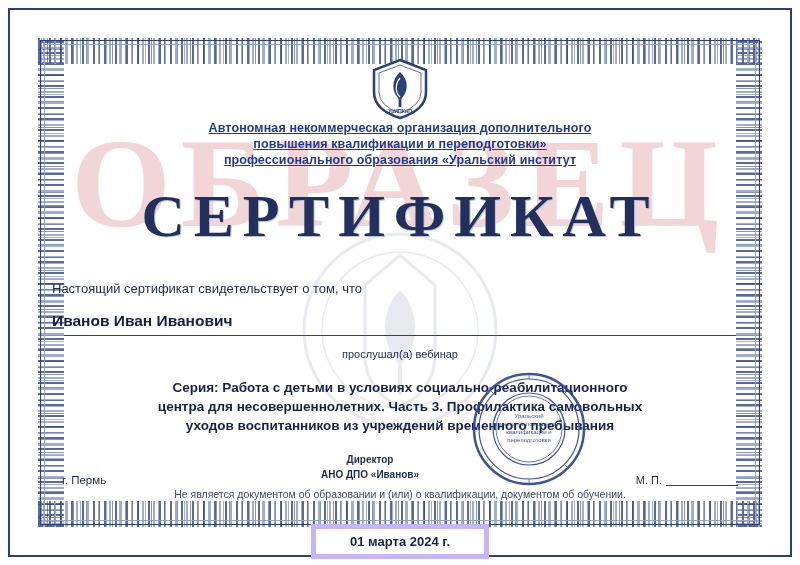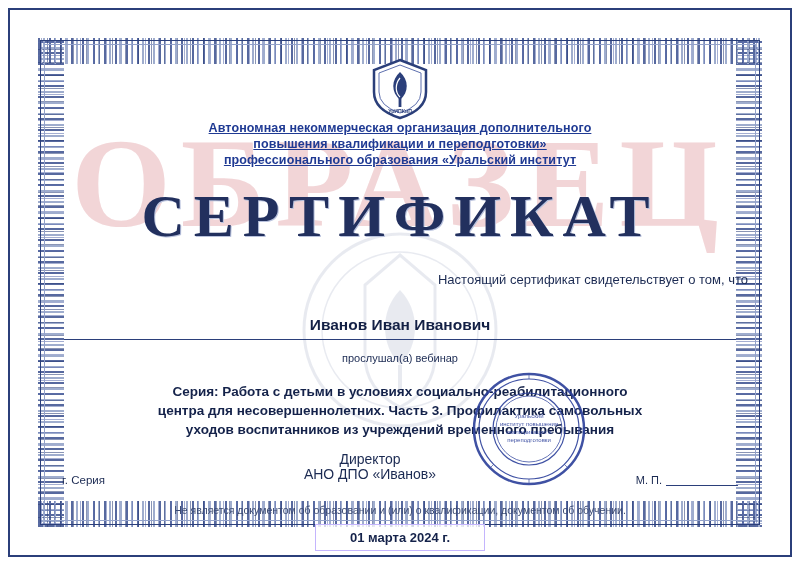--- a/index.html
+++ b/index.html
@@ -170,29 +170,29 @@
     font-family: "Liberation Serif", serif;
     font-weight: bold;
     font-size: 60px;
     letter-spacing: 9px;
     margin-top: 14px;
     margin-bottom: 4px;
     text-shadow: 1px 1px 0 #b9c2dd;
   }
 
   .subtitle {
-    text-align: right;
+    text-align: left;
     color: #1b2a52;
     font-size: 13px;
-    margin-top: 21px;
+    margin-top: 30px;
   }
 
   .name-row {
-    margin-top: 29px;
-    text-align: center;
+    margin-top: 16px;
+    text-align: left;
     position: relative;
   }
   .name-text {
     color: #132045;
     font-weight: bold;
     font-size: 15.5px;
     display: inline-block;
     padding-bottom: 4px;
   }
   .name-rule {
@@ -231,24 +231,25 @@
     top: 22px;
     font-size: 11.5px;
     color: #1b2a52;
   }
   .director {
     position: absolute;
     left: 50%;
     transform: translateX(-50%);
     top: 0;
     text-align: center;
-    font-size: 14px;
+    font-size: 10px;
     color: #1b2a52;
     line-height: 15px;
     margin-left: -30px;
+    font-weight: bold;
   }
   .mp {
     position: absolute;
     right: 10px;
     top: 22px;
     font-size: 11px;
     color: #1b2a52;
     white-space: nowrap;
   }
   .mp-rule {
@@ -257,32 +258,32 @@
     border-bottom: 1px solid #2b3f7a;
     margin-left: 4px;
     vertical-align: bottom;
     height: 11px;
   }
 
   .disclaimer {
     position: absolute;
     left: 0;
     right: 0;
-    top: 452px;
+    top: 436px;
     text-align: center;
     font-size: 10.5px;
     color: #3b4a72;
   }
 
   .date-box {
     position: absolute;
     left: 50%;
     transform: translateX(-50%);
     top: 472px;
-    border: 1px solid #c4b5fd;
+    border: 5px solid #c4b5fd;
     padding: 5px 34px;
     font-size: 13px;
     font-weight: bold;
     color: #14224a;
     background: rgba(255,255,255,0.75);
   }
 
   
   .stamp {
     position: absolute;
@@ -347,21 +348,21 @@
 
     <div class="listened">прослушал(а) вебинар</div>
 
     <div class="course">
       <div>Серия: Работа с детьми в условиях социально-реабилитационного</div>
       <div>центра для несовершеннолетних. Часть 3. Профилактика самовольных</div>
       <div>уходов воспитанников из учреждений временного пребывания</div>
     </div>
 
     <div class="signature-block">
-      <div class="city">г. Серия</div>
+      <div class="city">г. Пермь</div>
       <div class="director">
         <div>Директор</div>
         <div>АНО ДПО «Иванов»</div>
       </div>
       <div class="mp">
         <span>М. П.</span><span class="mp-rule"></span>
       </div>
     </div>
 
     <div class="disclaimer">Не является документом об образовании и (или) о квалификации, документом об обучении.</div>

